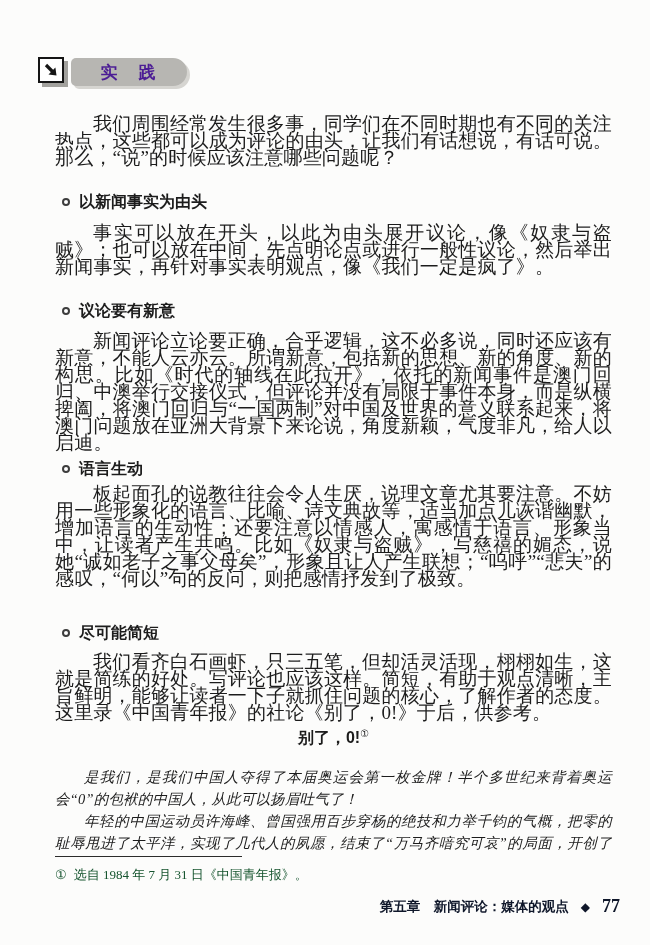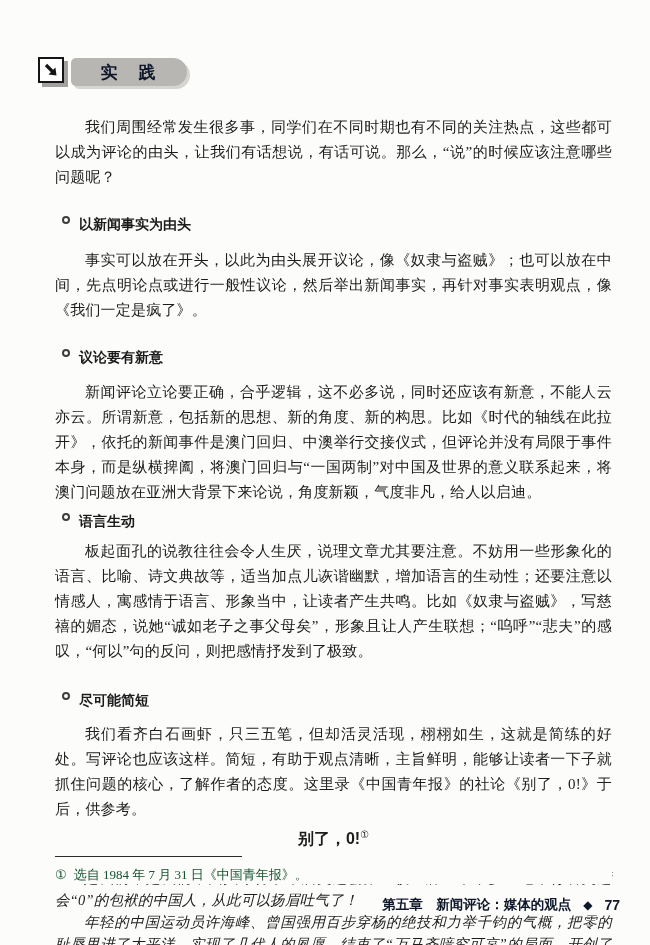--- a/index.html
+++ b/index.html
@@ -39,57 +39,57 @@
     box-shadow: 3px 3px 0 #d6d5d1;
     display: flex;
     align-items: center;
     justify-content: center;
   }
   .hdr-bar span {
     font-family: "Liberation Sans", "DejaVu Sans", sans-serif;
     font-weight: bold;
     font-size: 17px;
     letter-spacing: 2px;
-    color: #0f172a;
+    color: #4c1d95;
   }
   
   .flow { padding: 0 38px 0 55px; }
   p.body-par {
-    font-size: 15px;
-    line-height: 25px;
+    font-size: 19px;
+    line-height: 17px;
     text-align: justify;
     text-indent: 2em;
     letter-spacing: 0.2px;
   }
   .intro { margin-top: 24px; }
   .sec-heading {
     display: flex;
-    align-items: flex-start;
+    align-items: center;
     margin-left: 7px;
     height: 20px;
     font-family: "Liberation Sans", "DejaVu Sans", sans-serif;
     font-weight: bold;
-    font-size: 14px;
+    font-size: 16px;
   }
   .ring-bullet {
     display: inline-block;
     width: 8px; height: 8px;
     border: 2.5px solid #3d3d3d;
     border-radius: 50%;
     background: #fff;
     margin-right: 9px;
     flex: 0 0 auto;
   }
   .h1 { margin-top: 26px; }
   .b1 { margin-top: 12px; }
   .h2 { margin-top: 26px; }
   .b2 { margin-top: 11px; }
   .h3 { margin-top: 8px; }
   .b3 { margin-top: 6px; }
-  .h4 { margin-top: 28px; }
+  .h4 { margin-top: 36px; }
   .b4 { margin-top: 10px; }
   
   .article-title {
     margin-top: 7px;
     text-align: center;
     font-family: "Liberation Sans", "DejaVu Sans", sans-serif;
     font-weight: bold;
     font-size: 16px;
     height: 24px;
   }
@@ -132,21 +132,21 @@
     right: 30px;
     top: 896px;
     display: flex;
     align-items: center;
     font-family: "Liberation Sans", "DejaVu Sans", sans-serif;
     font-weight: bold;
     font-size: 13.5px;
     color: #0f172a;
   }
   .page-footer .diamond { margin: 0 12px; font-size: 12px; }
-  .page-footer .pageno { font-family: Liberation Sans, sans-serif; font-size: 14px; }
+  .page-footer .pageno { font-family: Liberation Serif, serif; font-size: 18px; }
 </style>
 </head>
 <body>
 
 <div class="page">
 
   <div class="practice-header">
     <div class="hdr-icon">
       <svg width="18" height="18" viewBox="0 0 18 18">
         <line x1="4" y1="4" x2="12" y2="12" stroke="#151515" stroke-width="3.2"></line>

